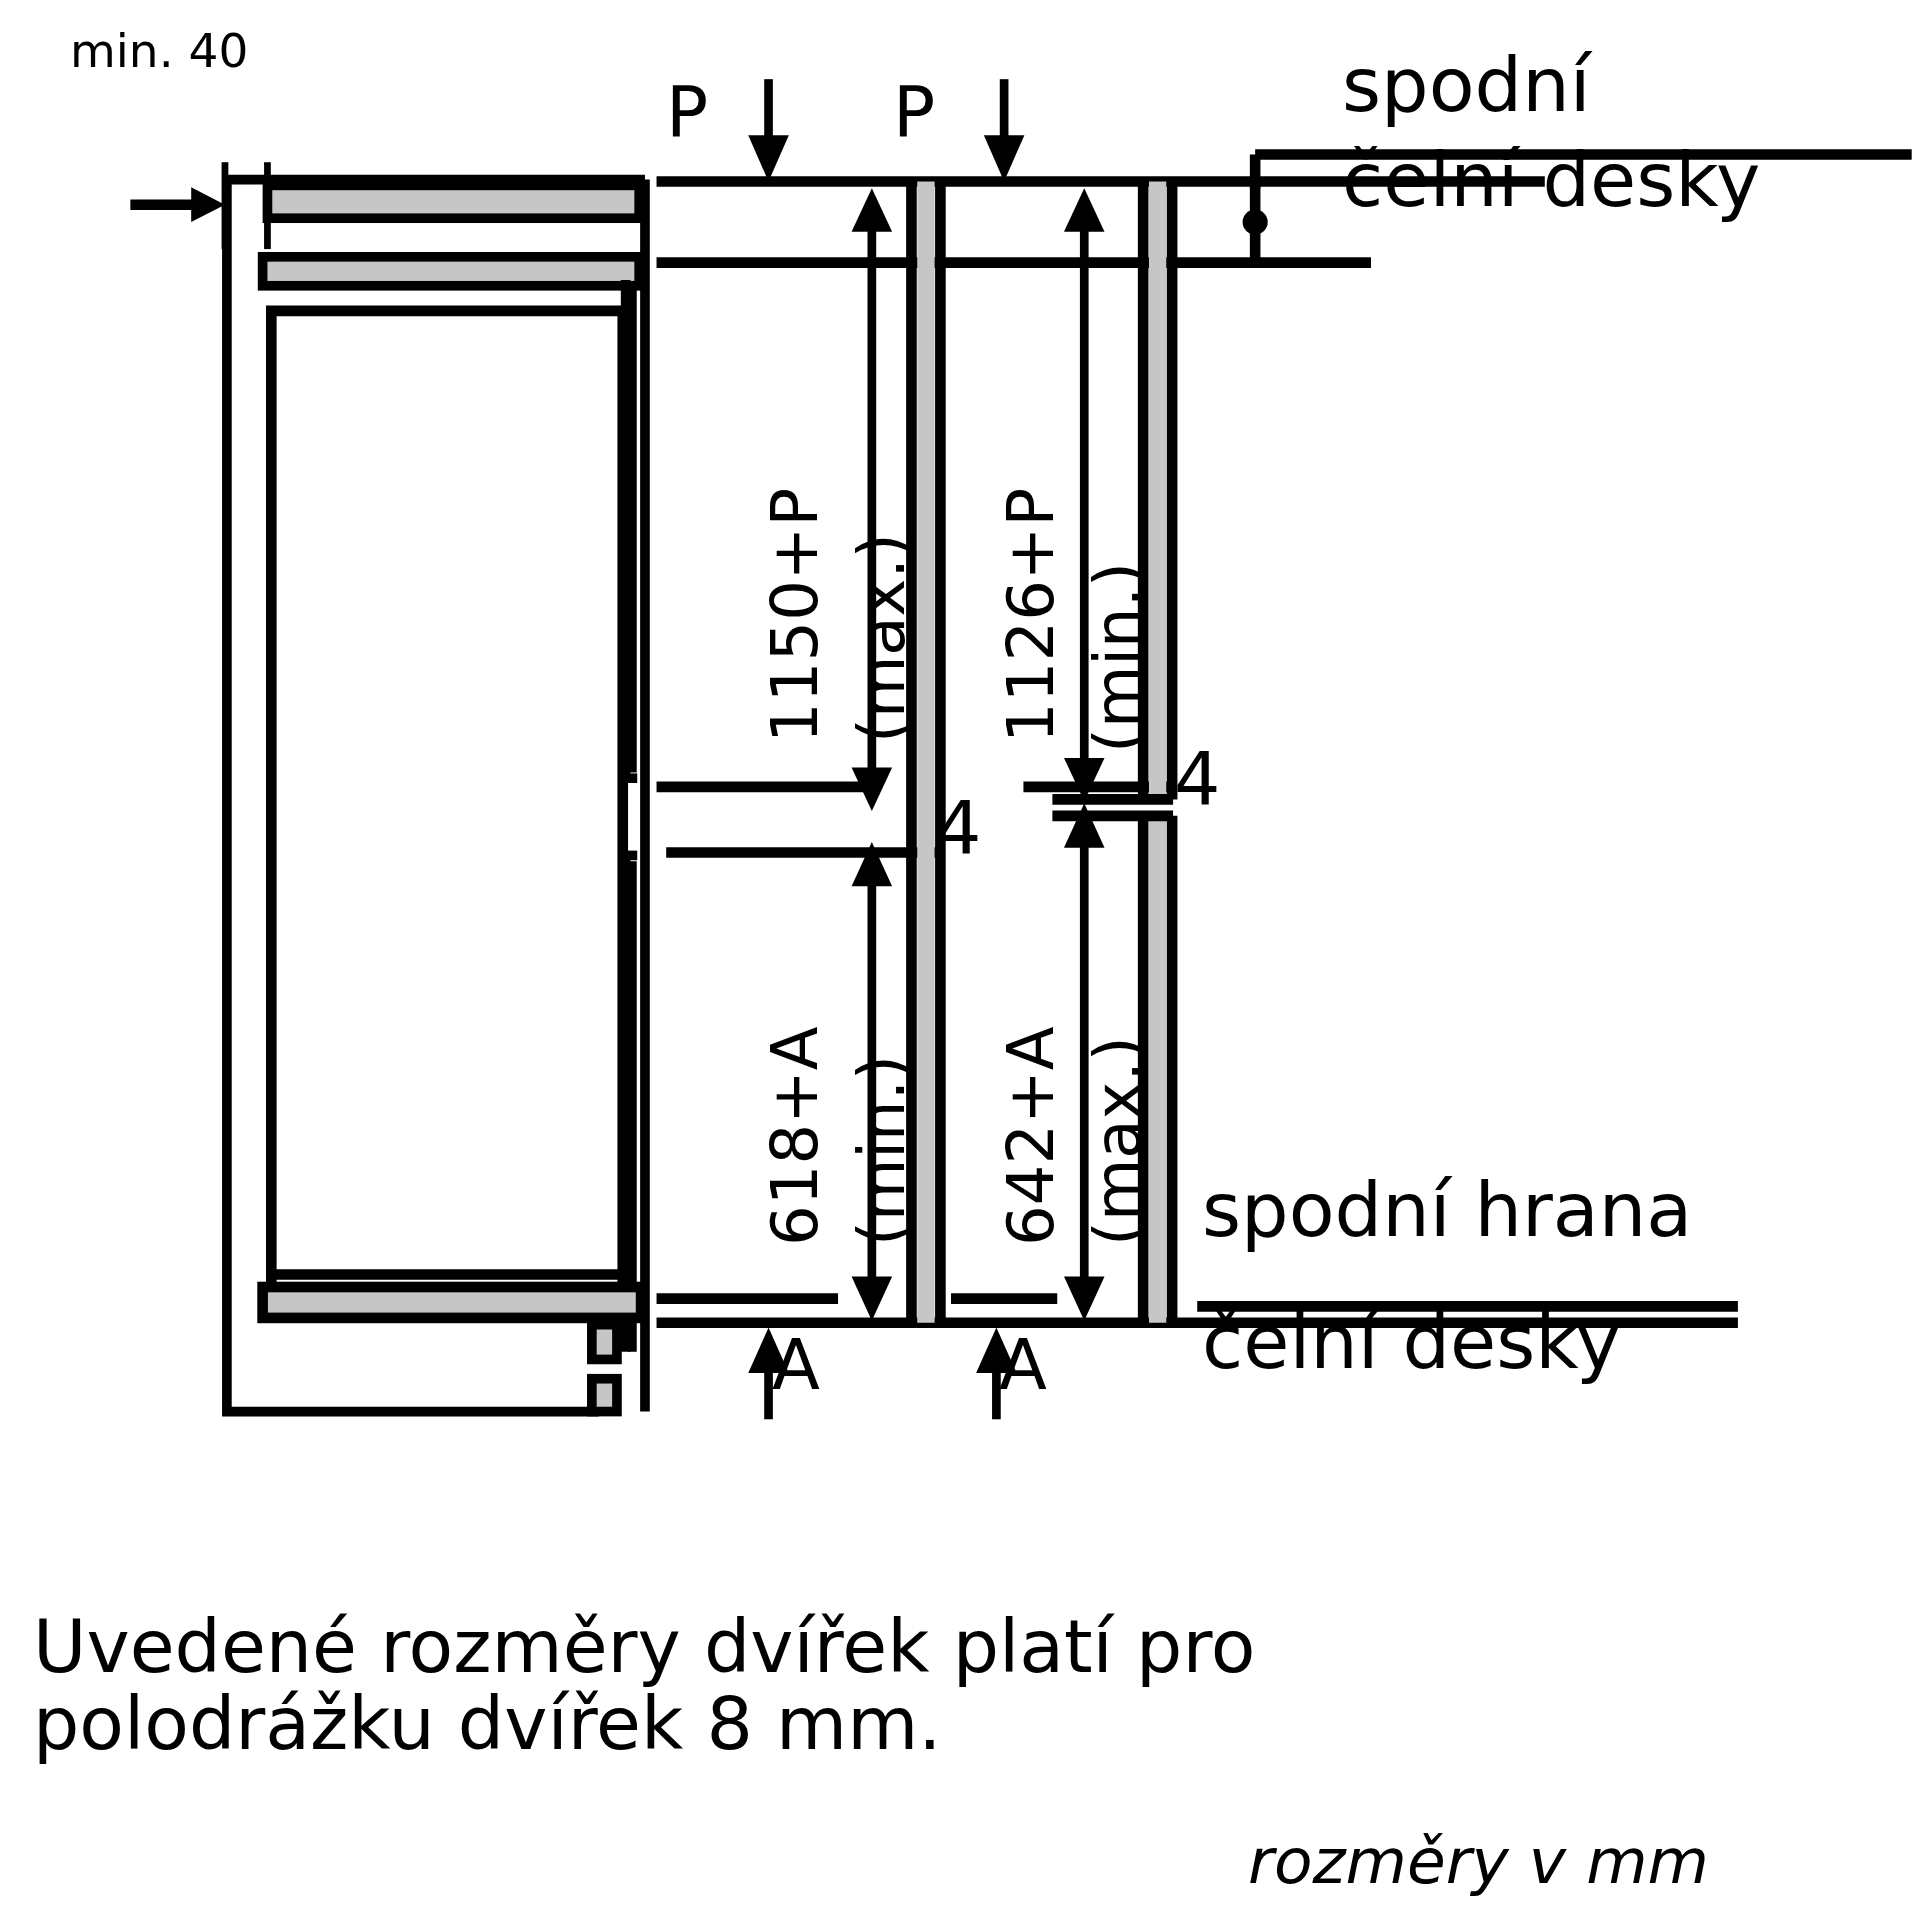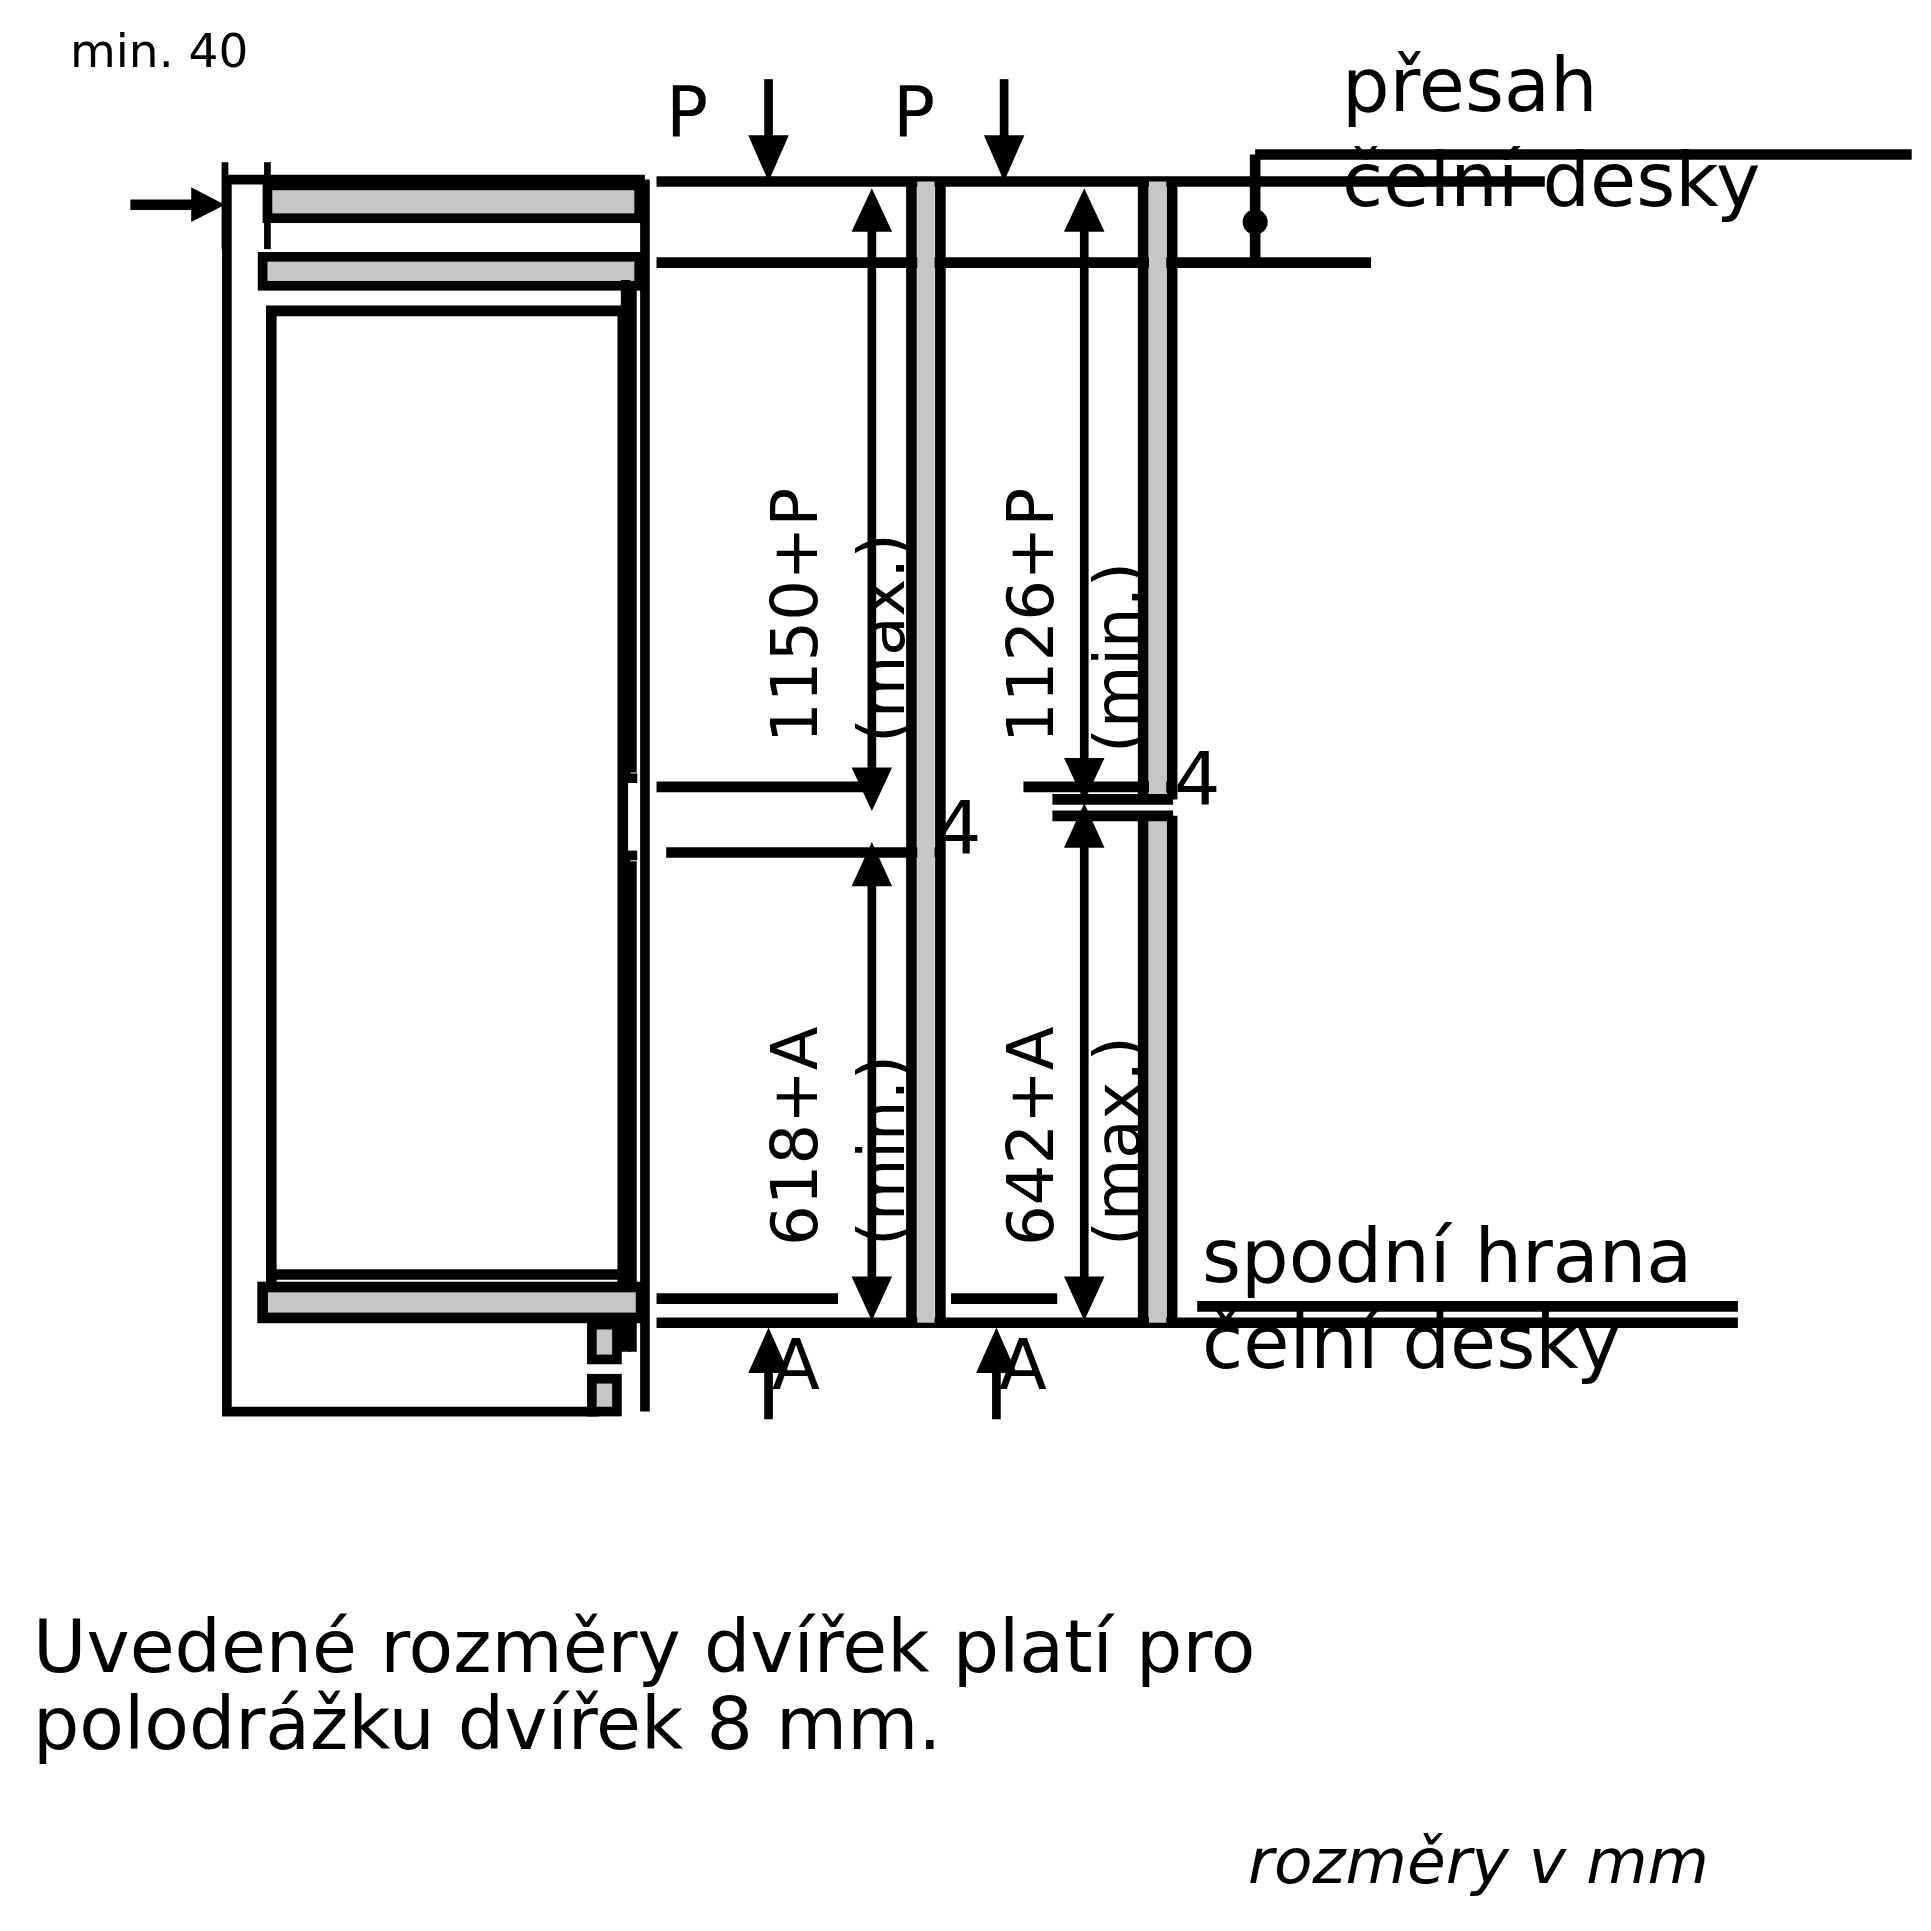--- a/index.html
+++ b/index.html
@@ -41,21 +41,21 @@
   }
   .lbl-min40 { left: 70px; top: 27px; font-size: 47px; }
   .lbl-p1 { left: 666px; top: 77px; font-size: 70px; }
   .lbl-p2 { left: 893px; top: 77px; font-size: 70px; }
   .lbl-a1 { left: 772px; top: 1330px; font-size: 70px; }
   .lbl-a2 { left: 999px; top: 1330px; font-size: 70px; }
   .lbl-4a { left: 1174px; top: 743px; font-size: 73px; }
   .lbl-4b { left: 935px; top: 792px; font-size: 73px; }
   .lbl-presah1 { left: 1342px; top: 48px; font-size: 75px; }
   .lbl-presah2 { left: 1342px; top: 143px; font-size: 75px; }
-  .lbl-spodni1 { left: 1202px; top: 1219px; font-size: 75px; }
+  .lbl-spodni1 { left: 1202px; top: 1173px; font-size: 75px; }
   .lbl-spodni2 { left: 1202px; top: 1305px; font-size: 75px; }
   .lbl-note1 { left: 33px; top: 1610px; font-size: 73px; }
   .lbl-note2 { left: 33px; top: 1687px; font-size: 73px; }
   .lbl-units { left: 1248px; top: 1830px; font-size: 63px; font-style: italic; }
 
   .dim-1150 { left: 763px; top: 743px; font-size: 64px; }
   .dim-1150b { left: 850px; top: 743px; font-size: 64px; }
   .dim-1126 { left: 999px; top: 743px; font-size: 64px; }
   .dim-1126b { left: 1086px; top: 753px; font-size: 64px; }
   .dim-618 { left: 763px; top: 1246px; font-size: 64px; }
@@ -207,21 +207,21 @@
 
   <div class="txt lbl-p1">P</div>
   <div class="txt lbl-p2">P</div>
 
   <div class="txt lbl-a1">A</div>
   <div class="txt lbl-a2">A</div>
 
   <div class="txt lbl-4a">4</div>
   <div class="txt lbl-4b">4</div>
 
-  <div class="txt lbl-presah1">přesah</div>
+  <div class="txt lbl-presah1">spodní</div>
   <div class="txt lbl-presah2">čelní desky</div>
 
   <div class="txt lbl-spodni1">spodní hrana</div>
   <div class="txt lbl-spodni2">čelní desky</div>
 
   <div class="txt rot90 dim-1150">1150+P</div>
   <div class="txt rot90 dim-1150b">(max.)</div>
 
   <div class="txt rot90 dim-1126">1126+P</div>
   <div class="txt rot90 dim-1126b">(min.)</div>

